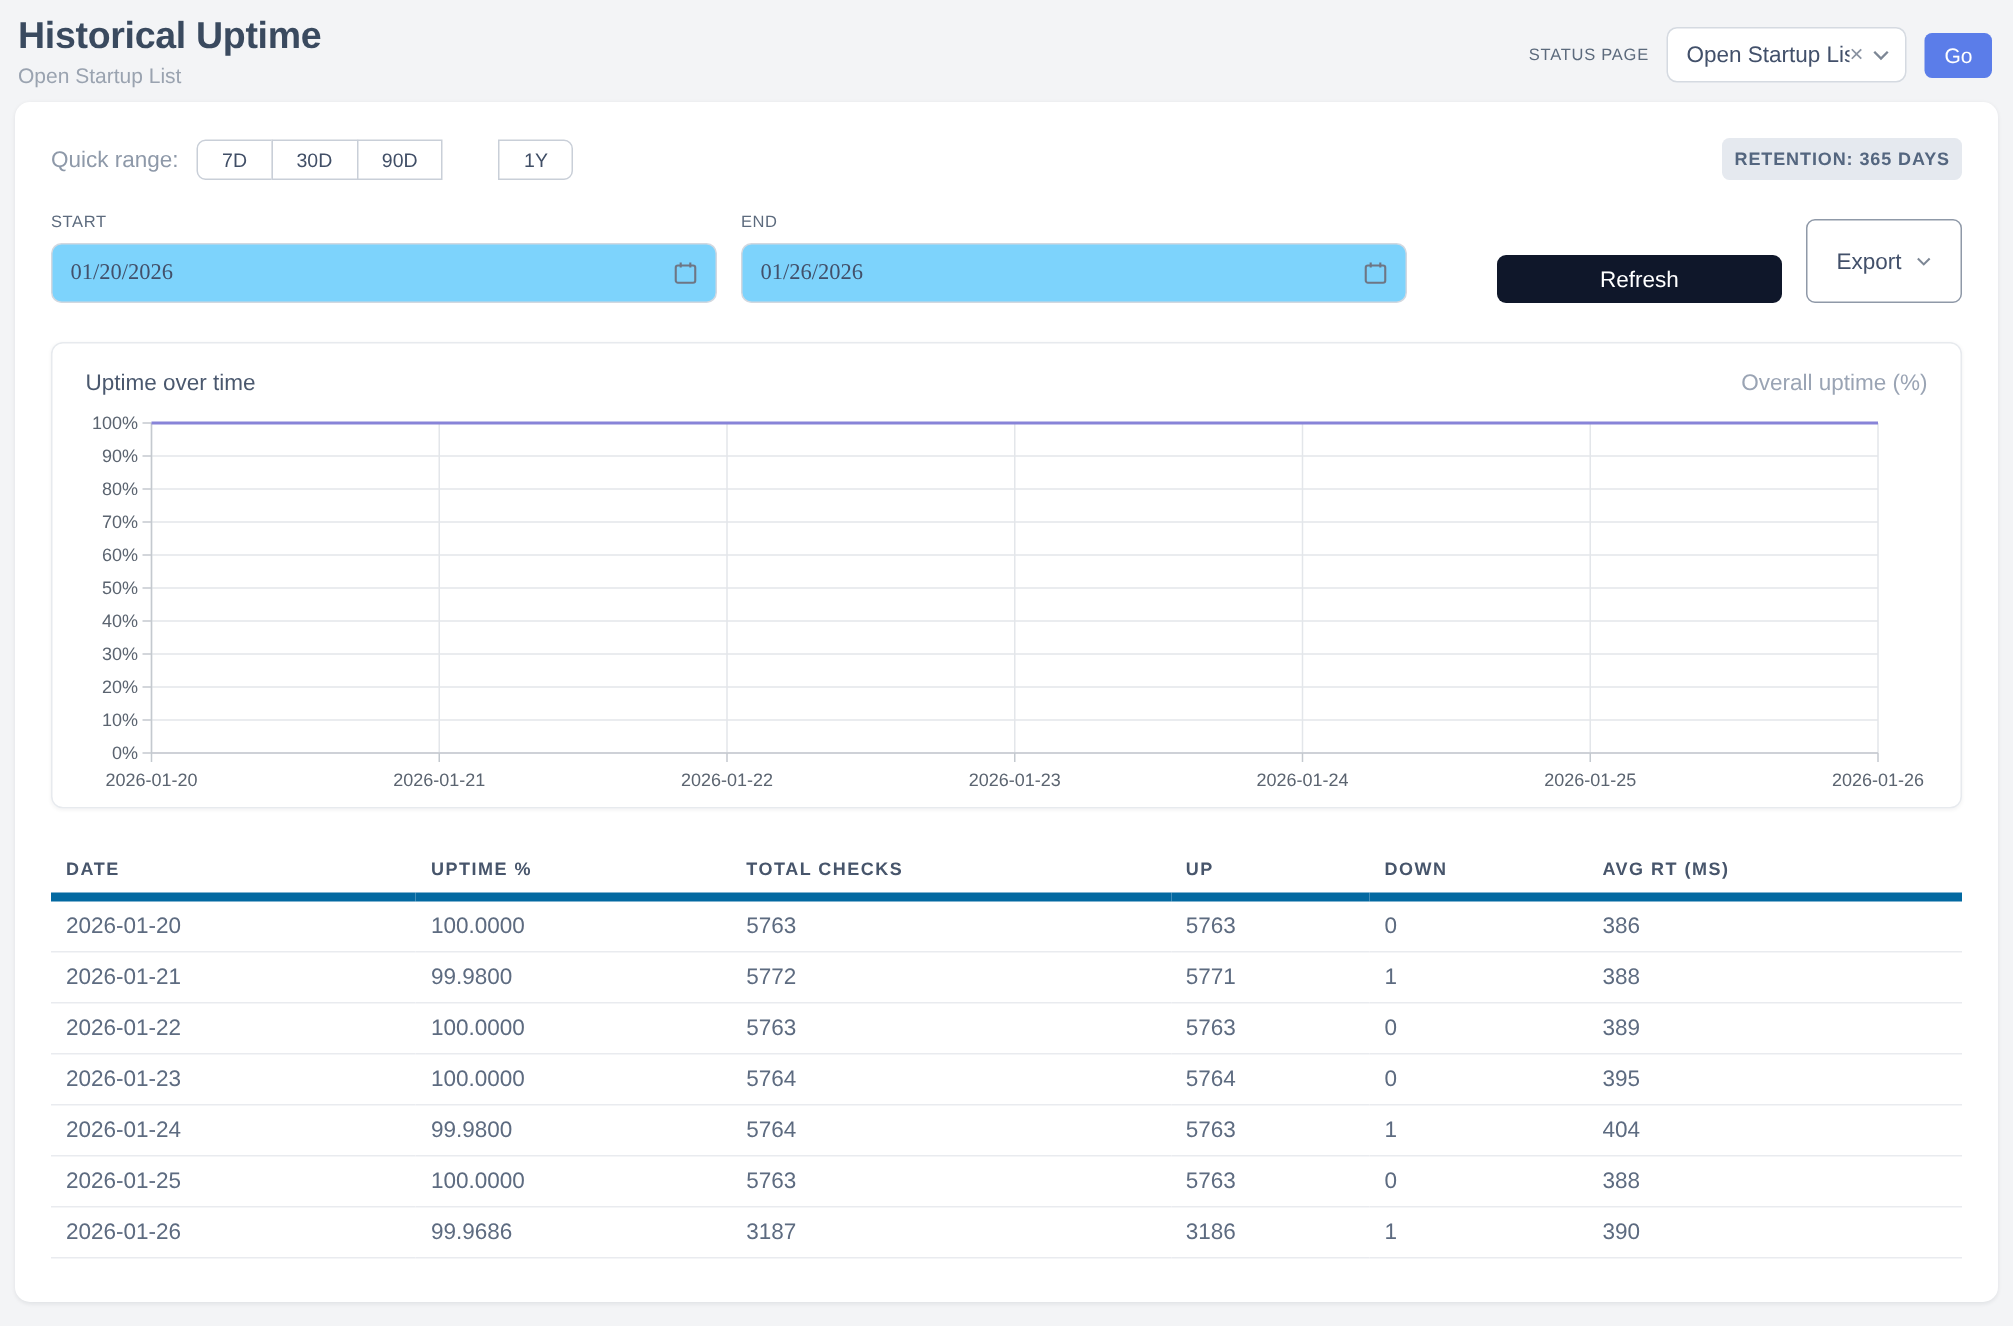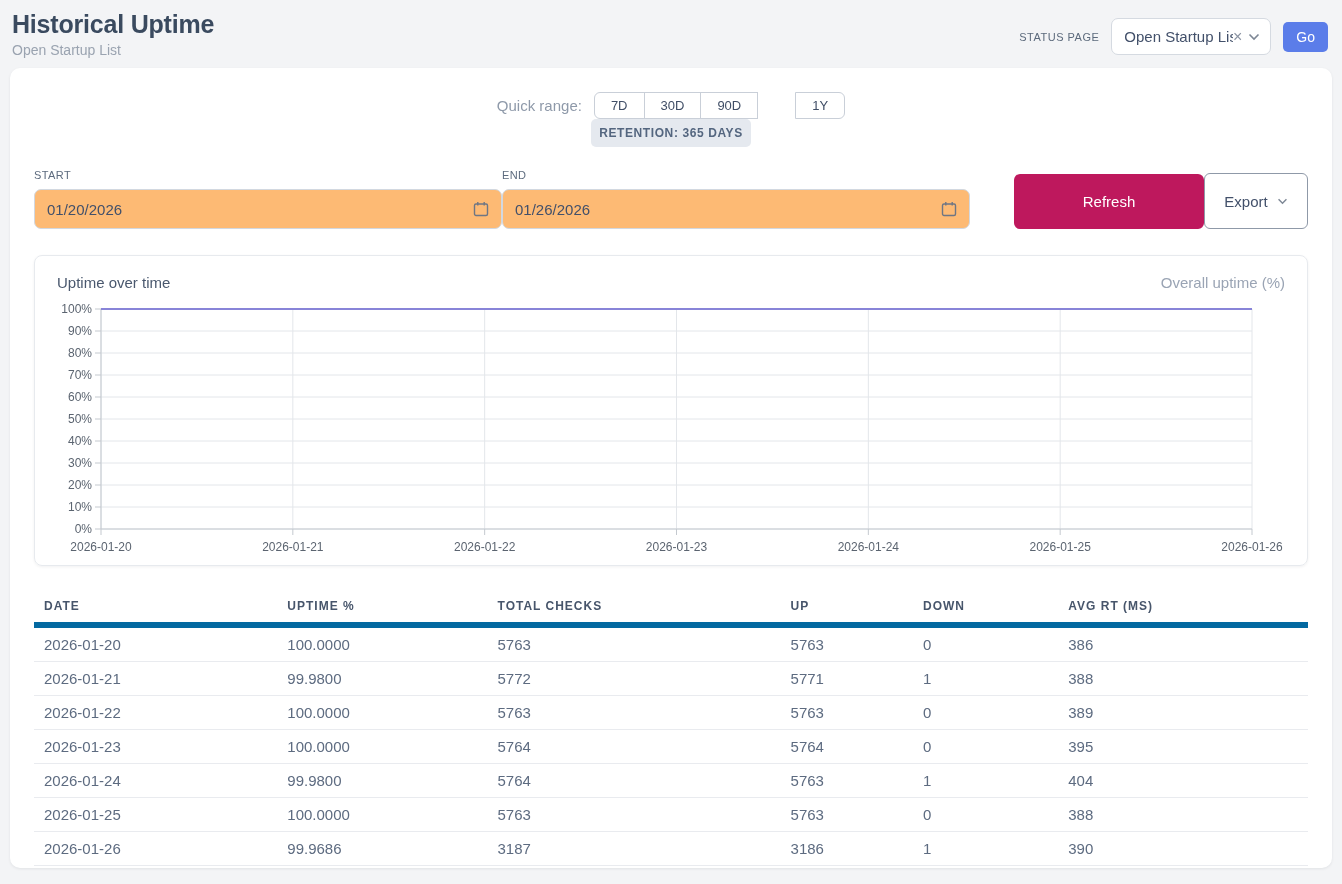--- a/index.html
+++ b/index.html
@@ -18,34 +18,34 @@
   .header-right { display:flex; align-items:center; gap:12px; margin-top:8px; }
   .status-label { font-size:11px; color:#5c6a7c; letter-spacing:.5px; font-weight:500; }
   .status-select { display:flex; align-items:center; background:#fff; border:1px solid #d5dae1; border-radius:7px; padding:0 10px 0 12px; height:37px; font-size:15px; color:#42506a; width:160px; cursor:pointer; }
   .status-select .val { flex:1; white-space:nowrap; overflow:hidden; }
   .clear-x { color:#8a93a2; font-size:16px; margin-right:6px; cursor:pointer; }
   .go-btn { background:#5b7de9; color:#fff; border:none; border-radius:5px; font-size:14px; height:30px; padding:0 13px; cursor:pointer; font-family:Liberation Sans, sans-serif; }
   .chev { stroke:#7d8795; stroke-width:1.6; fill:none; }
   
   .main-card { margin:0 10px; background:#fff; border-radius:10px; box-shadow:0 1px 3px rgba(16,24,40,.08); padding:24px 24px 20px; height:800px; }
   
-  .row1 { display:flex; justify-content:space-between; align-items:center;flex-direction:column; }
+  .row1 { display:flex; justify-content:space-between; align-items:center; }
   .qr-wrap { display:flex; align-items:center; gap:12px; }
   .qr-label { font-size:15px; color:#8e99a9; }
   .qr-group { display:flex; }
   .qr-btn { background:#fff; border:1px solid #c9cfd8; color:#404e66; font-size:13px; font-weight:500; height:27px; padding:0 16px; margin-left:-1px; cursor:pointer; font-family:inherit; }
   .qr-btn:first-child { border-radius:6px 0 0 6px; margin-left:0; }
   .qr-btn:last-child { border-radius:0 6px 6px 0;margin-left:37px; }
   .retention-badge { background:#e5e9ef; color:#54667f; font-size:12px; font-weight:600; letter-spacing:.6px; padding:7px 8px; border-radius:5px; }
   
-  .row2 { display:flex; align-items:flex-end; margin-top:22px; }
+  .row2 { display:flex; align-items:flex-end; gap:16px; margin-top:22px; }
   .field { flex:1 1 0; }
   .field-label { font-size:11px; color:#5d6b7e; letter-spacing:.4px; margin-bottom:8px; }
-  .input-box { display:flex; align-items:center; justify-content:space-between; border:1px solid #d2d8e0; border-radius:7px; height:40px; padding:0 12px; font-size:15px; color:#42506a; background:#fdba74; cursor:pointer; }
-  .refresh-btn { flex:0 0 190px; height:55px; background:#be185d; color:#fff; border:none; border-radius:6px; font-size:15px; cursor:pointer; font-family:inherit;margin-left:44px; }
+  .input-box { display:flex; align-items:center; justify-content:space-between; border:1px solid #d2d8e0; border-radius:7px; height:40px; padding:0 12px; font-size:15px; color:#42506a; background:#7dd3fc; cursor:pointer;font-family:Liberation Serif, serif; }
+  .refresh-btn { flex:0 0 190px; height:32px; background:#0f172a; color:#fff; border:none; border-radius:6px; font-size:15px; cursor:pointer; font-family:inherit;margin-left:44px; }
   .export-btn { flex:0 0 104px; height:56px; background:#fff; border:1px solid #8f99a8; border-radius:6px; font-size:15px; color:#42506a; display:flex; align-items:center; justify-content:center; gap:9px; cursor:pointer; font-family:inherit; }
   .cal-icon { stroke:#6e7684; fill:none; stroke-width:1.4; }
   
   .chart-card { margin-top:26px; border:1px solid #e7eaee; border-radius:8px; box-shadow:0 1px 3px rgba(16,24,40,.06); padding:18px 22px 8px; }
   .chart-head { display:flex; justify-content:space-between; align-items:center; margin-bottom:8px; }
   .chart-title { font-size:15px; font-weight:400; color:#4a586e; }
   .chart-legend { font-size:15px; color:#9aa4b4; }
   .chart-svg { display:block; width:1226px; height:258px; font-family:"Liberation Sans", sans-serif; }
   
   .data-table { width:100%; border-collapse:collapse; margin-top:24px; }

